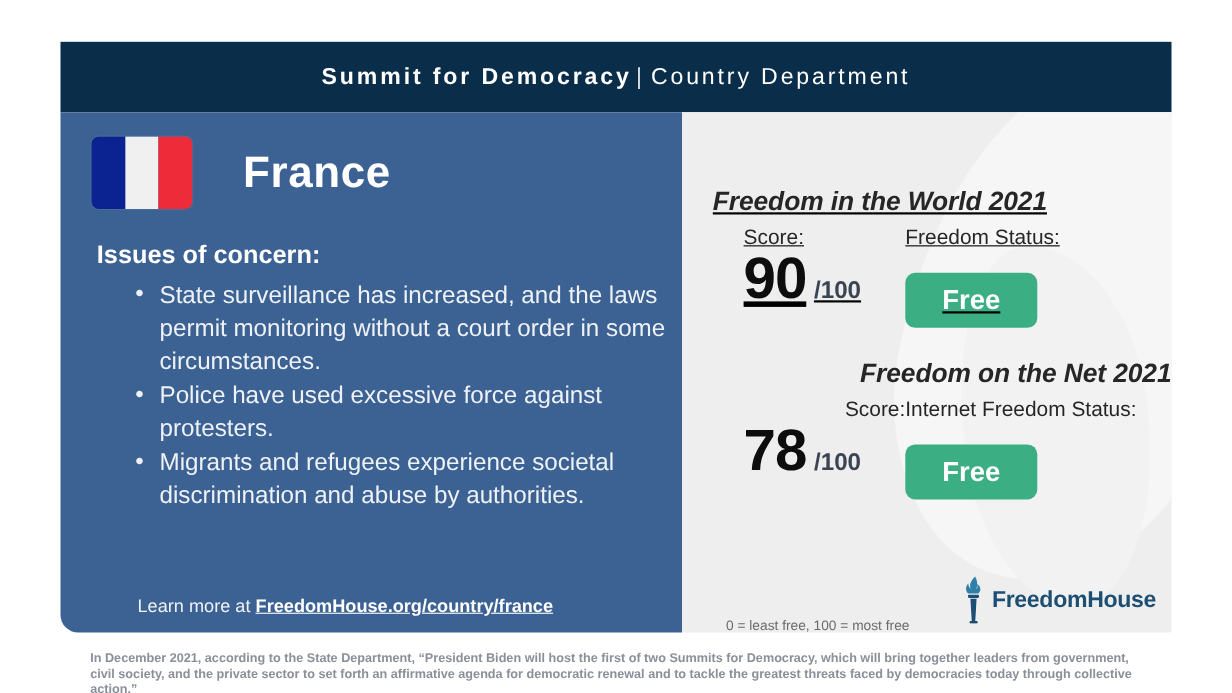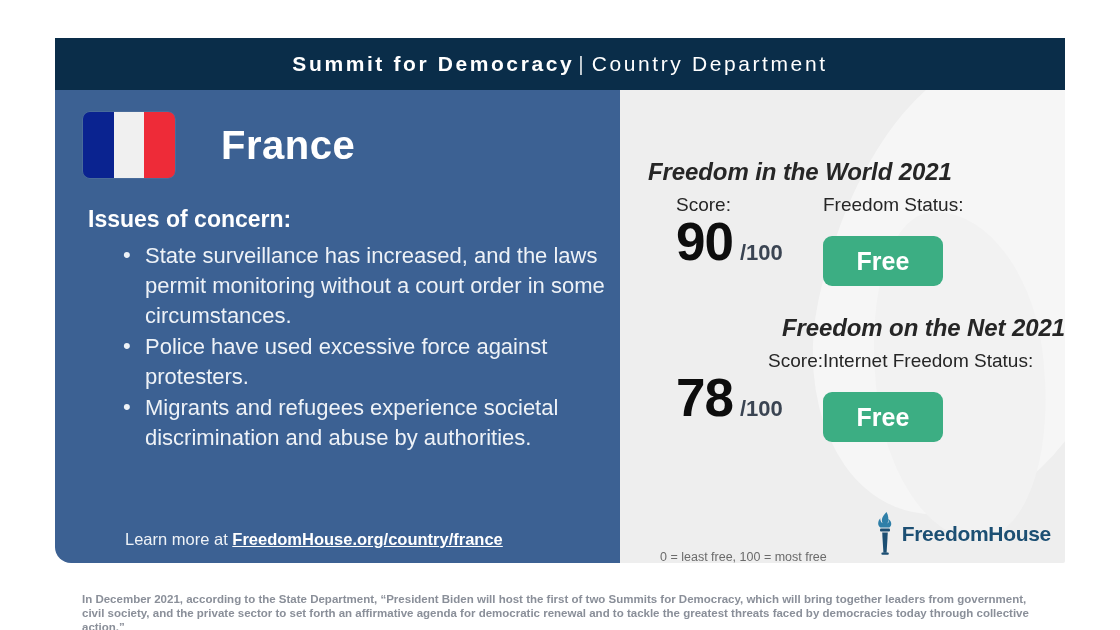--- a/index.html
+++ b/index.html
@@ -15,21 +15,21 @@
   #card {
     position: absolute;
     left: 55px;
     top: 38px;
     width: 1010px;
     height: 537px;
   }
 
   
   #header {
-    height: 52px;
+    height: 64px;
     background: #0a2d49;
     display: flex;
     align-items: center;
     justify-content: center;
   }
   #header .ttl {
     font-size: 21px;
     color: #ffffff;
     letter-spacing: 2.6px;
     white-space: pre;
@@ -278,21 +278,21 @@
         <li>Migrants and refugees experience societal discrimination and abuse by authorities.</li>
       </ul>
 
       <div id="learnmore"><span>Learn more at </span><a href="#">FreedomHouse.org/country/france</a></div>
     </div>
 
     <div id="right">
       <div class="wm1"></div>
       <div class="wm2"></div>
 
-      <div class="inner" style="padding-top:68px;">
+      <div class="inner" style="padding-top:68px;text-decoration:underline;">
         <div class="sect-title">Freedom in the World 2021</div>
         <div class="sect-row" style="margin-top:8px;">
           <div class="score-col">
             <div class="lbl">Score:</div>
             <div class="score-line">
               <span class="score-num">90</span>
               <span class="score-den">/100</span>
             </div>
           </div>
           <div class="status-col">

